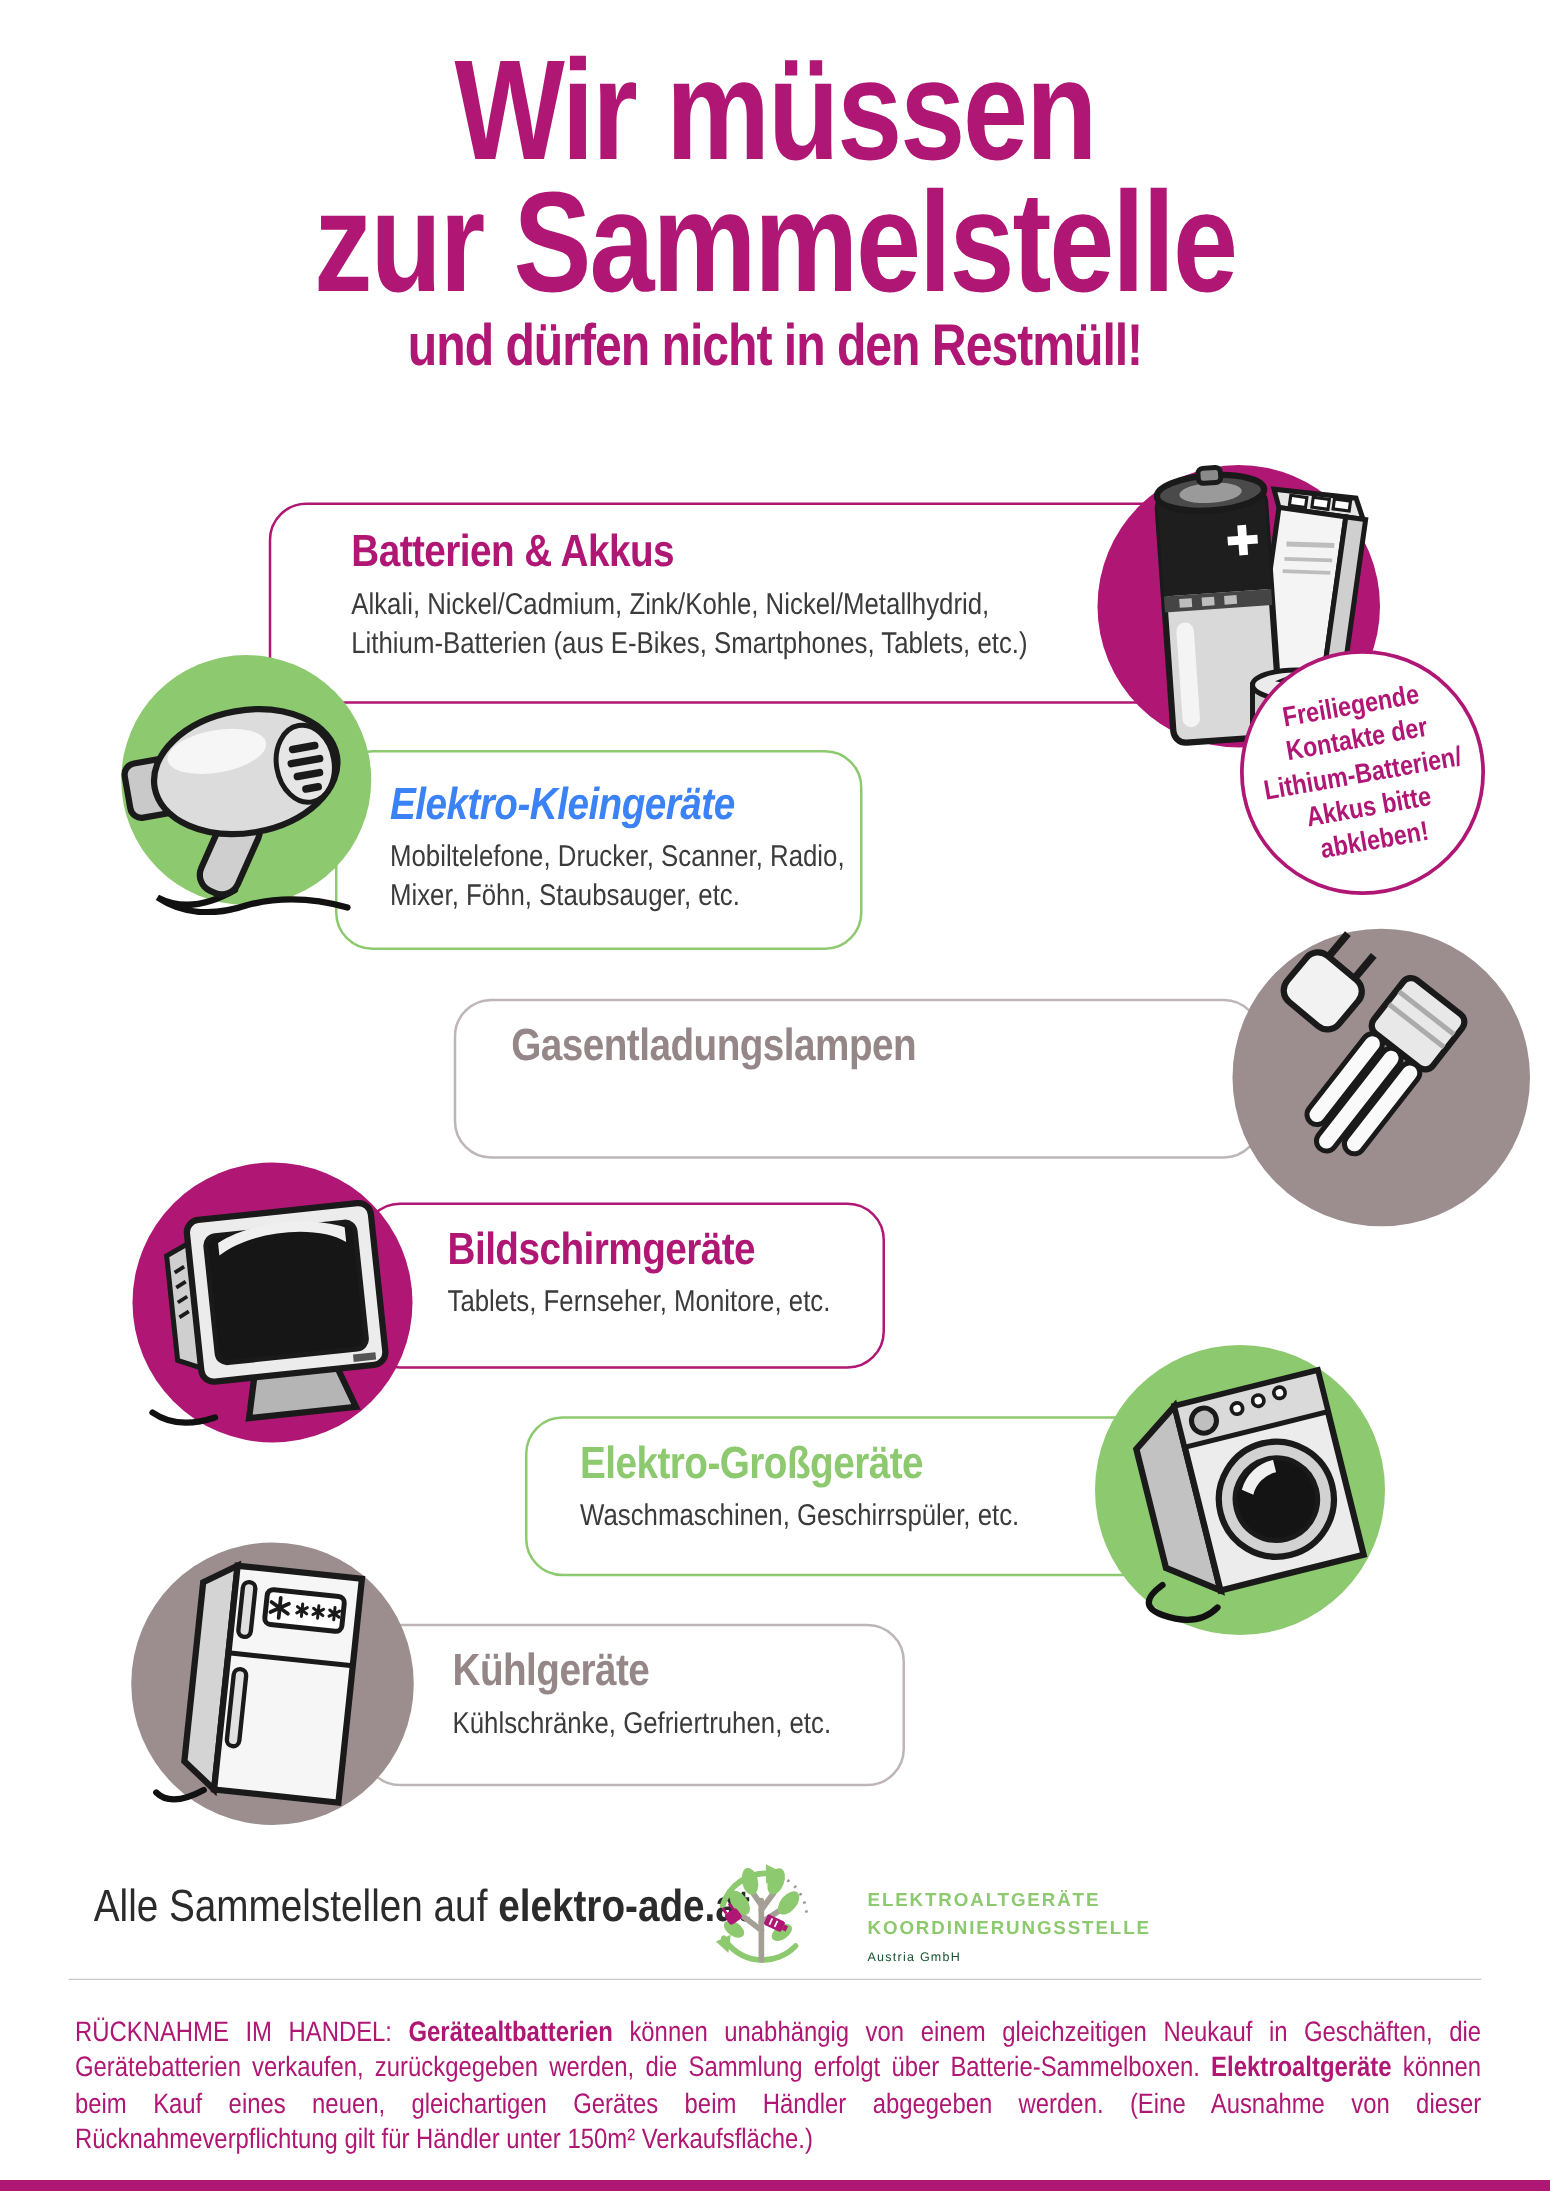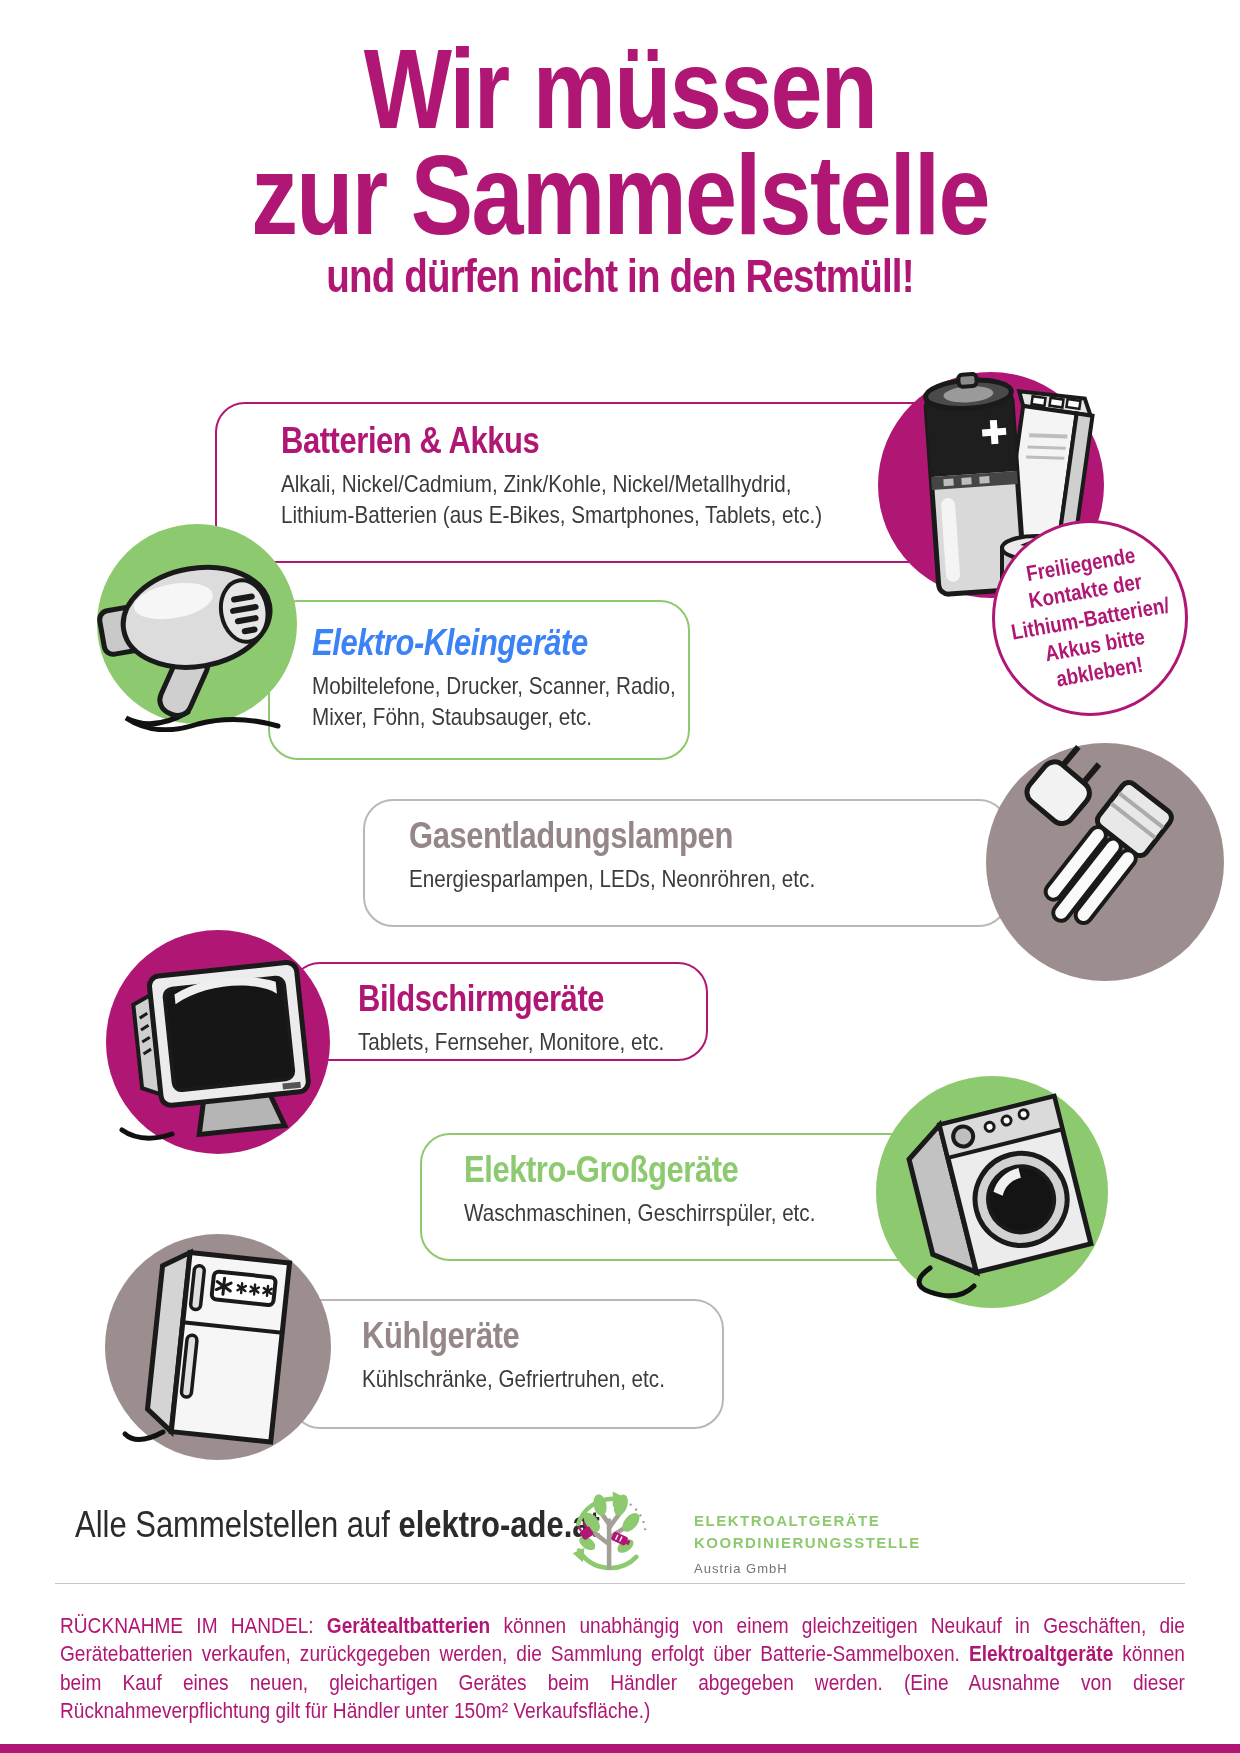--- a/index.html
+++ b/index.html
@@ -14,21 +14,21 @@
   .cat-box  { position:absolute; border:2.5px solid #999; border-radius:30px; background:#fff; z-index:1; }
   .cat-title{ font-size:36px; font-weight:bold; letter-spacing:-.5px; }
   .cat-desc { font-size:24px; color:#3b3b3b; line-height:1.28; margin-top:7px; }
   .circle { position:absolute; border-radius:50%; z-index:2; }
   .badge  { position:absolute; background:#fff; border:3px solid; border-radius:50%;
             display:flex; align-items:center; justify-content:center; text-align:center; z-index:3; }
   .badge-text { font-weight:bold; font-size:22px; line-height:1.24; transform:rotate(-10deg) scaleX(.85); }
   .bottom-link { font-size:36px; color:#2b2b2b; }
   .bottom-link b { font-weight:bold; }
   .logo-name { font-size:15px; font-weight:bold; letter-spacing:1.5px; line-height:1.45; }
-  .logo-sub  { font-size:13px; color:#737373; letter-spacing:1px; margin-top:7px; }
+  .logo-sub  { font-size:10px; color:#14532d; letter-spacing:1px; margin-top:7px; }
   .divider { position:absolute; height:1px; background:#ccc5c5; }
   .legal { font-size:22.5px; line-height:1.26; text-align:justify; transform:scaleX(.849); transform-origin:0 0; }
   .legal b { font-weight:bold; }
   .bottom-bar { position:absolute; left:0; width:1240px; height:9px; }
   svg { display:block; }
 </style>
 </head>
 <body>
 
 <div class="poster">
@@ -113,41 +113,40 @@
         <rect x="141" y="72" width="24" height="6" rx="3" fill="#1a1a1a"></rect>
         <rect x="138" y="83" width="29" height="6" rx="3" fill="#1a1a1a"></rect>
         <rect x="141" y="94" width="24" height="6" rx="3" fill="#1a1a1a"></rect>
         <rect x="146" y="105" width="16" height="6" rx="3" fill="#1a1a1a"></rect>
       </g>
     </svg>
   </div>
 
   <div class="cat-box" style="left: 363px; top: 799px; width: 646px; height: 128px; padding: 14px 0px 0px 44px; border-color: rgb(190, 182, 182);">
     <div class="cat-title" style="color: rgb(149, 135, 135);"><span class="cx">Gasentladungslampen</span></div>
-    <div class="cat-desc"><span class="cx">Energiesparlampen, LEDs, Neonröhren, etc.</span></div>
   </div>
   <div class="circle" style="left: 986px; top: 743px; width: 238px; height: 238px; background-color: rgb(156, 142, 142);">
     <svg class="abs" style="left:2px; top:-16px;" width="238" height="256" viewBox="0 0 238 256">
       <g transform="rotate(40 72 62)">
         <rect x="46" y="42" width="54" height="48" rx="12" fill="#f2f2f2" stroke="#1a1a1a" stroke-width="5"></rect>
         <line x1="59" y1="42" x2="59" y2="18" stroke="#1a1a1a" stroke-width="6"></line>
         <line x1="86" y1="42" x2="86" y2="18" stroke="#1a1a1a" stroke-width="6"></line>
       </g>
       <g transform="rotate(38 124 124)">
         <rect x="92" y="58" width="60" height="54" rx="8" fill="#e8e8e8" stroke="#1a1a1a" stroke-width="5"></rect>
         <line x1="94" y1="74" x2="150" y2="74" stroke="#ababab" stroke-width="4"></line>
         <line x1="94" y1="87" x2="150" y2="87" stroke="#ababab" stroke-width="4"></line>
         <rect x="95" y="112" width="16" height="88" rx="8" fill="#fafafa" stroke="#1a1a1a" stroke-width="4"></rect>
         <rect x="114" y="112" width="16" height="100" rx="8" fill="#fafafa" stroke="#1a1a1a" stroke-width="4"></rect>
         <rect x="133" y="112" width="16" height="88" rx="8" fill="#fafafa" stroke="#1a1a1a" stroke-width="4"></rect>
       </g>
     </svg>
   </div>
 
-  <div class="cat-box" style="left: 290px; top: 962px; width: 418px; height: 99px; padding: 14px 0px 0px 66px; border-color: rgb(176, 23, 116);">
+  <div class="cat-box" style="left: 290px; top: 962px; width: 418px; height: 133px; padding: 14px 0px 0px 66px; border-color: rgb(176, 23, 116);">
     <div class="cat-title" style="color: rgb(176, 23, 116);"><span class="cx">Bildschirmgeräte</span></div>
     <div class="cat-desc"><span class="cx">Tablets, Fernseher, Monitore, etc.</span></div>
   </div>
   <div class="circle" style="left: 106px; top: 930px; width: 224px; height: 224px; background-color: rgb(176, 23, 116);">
     <svg class="abs" style="left:6px; top:8px;" width="214" height="214" viewBox="0 0 214 214">
       <path d="M60 196 q -30 10 -50 -4" stroke="#111" stroke-width="5" fill="none" stroke-linecap="round"></path>
       <g transform="rotate(-6 107 107)">
         <polygon points="26,58 44,50 44,150 26,142" fill="#cfcfcf" stroke="#1a1a1a" stroke-width="4"></polygon>
         <line x1="31" y1="72" x2="39" y2="68" stroke="#1a1a1a" stroke-width="3"></line>
         <line x1="31" y1="84" x2="39" y2="80" stroke="#1a1a1a" stroke-width="3"></line>

